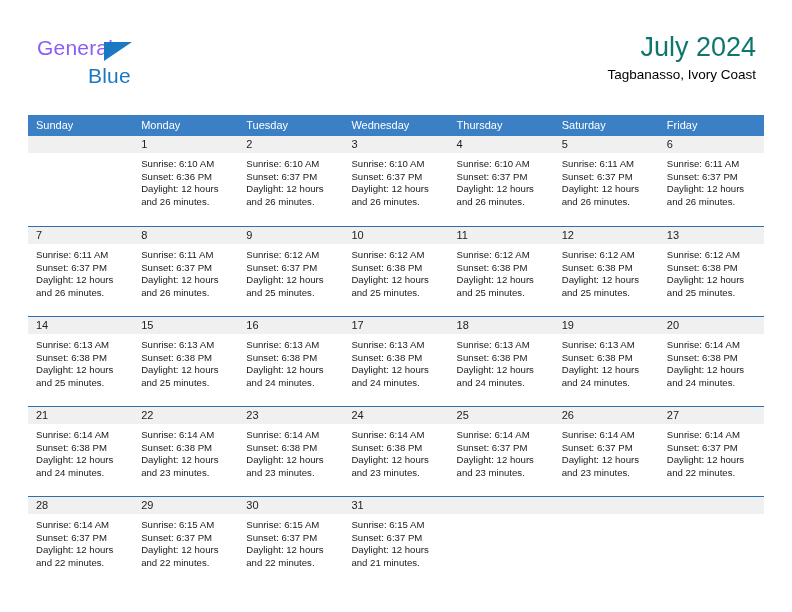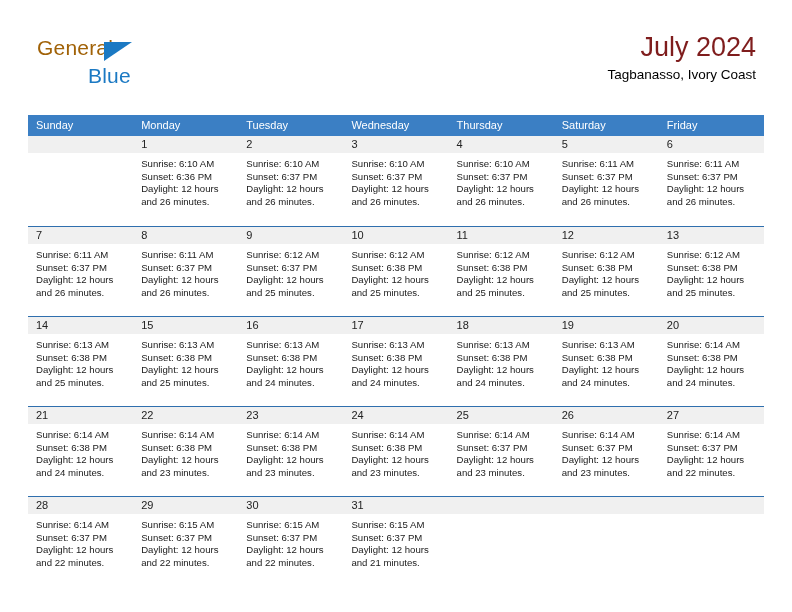--- a/index.html
+++ b/index.html
@@ -37,21 +37,21 @@
     top: 36px;
     width: 200px;
     height: 50px;
   }
   .logo-general {
     position: absolute;
     left: 0;
     top: 0;
     font-size: 21px;
     letter-spacing: 0.2px;
-    color: #a16207;
+    color: #8b5cf6;
     font-family: "Liberation Sans", sans-serif;
   }
   .logo-blue {
     position: absolute;
     left: 51px;
     top: 28px;
     font-size: 21px;
     letter-spacing: 0.2px;
     color: #1b79c3;
     font-family: "Liberation Sans", sans-serif;
@@ -68,21 +68,21 @@
 
   .title-block {
     position: absolute;
     right: 36px;
     top: 30px;
     text-align: right;
   }
   .cal-title {
     font-size: 27px;
     font-weight: normal;
-    color: #7f1d1d;
+    color: #0f766e;
     line-height: 34px;
     white-space: nowrap;
   }
   .cal-subtitle {
     font-size: 13.5px;
     font-weight: normal;
     color: #000000;
     line-height: 20px;
     margin-top: 1px;
     white-space: nowrap;

